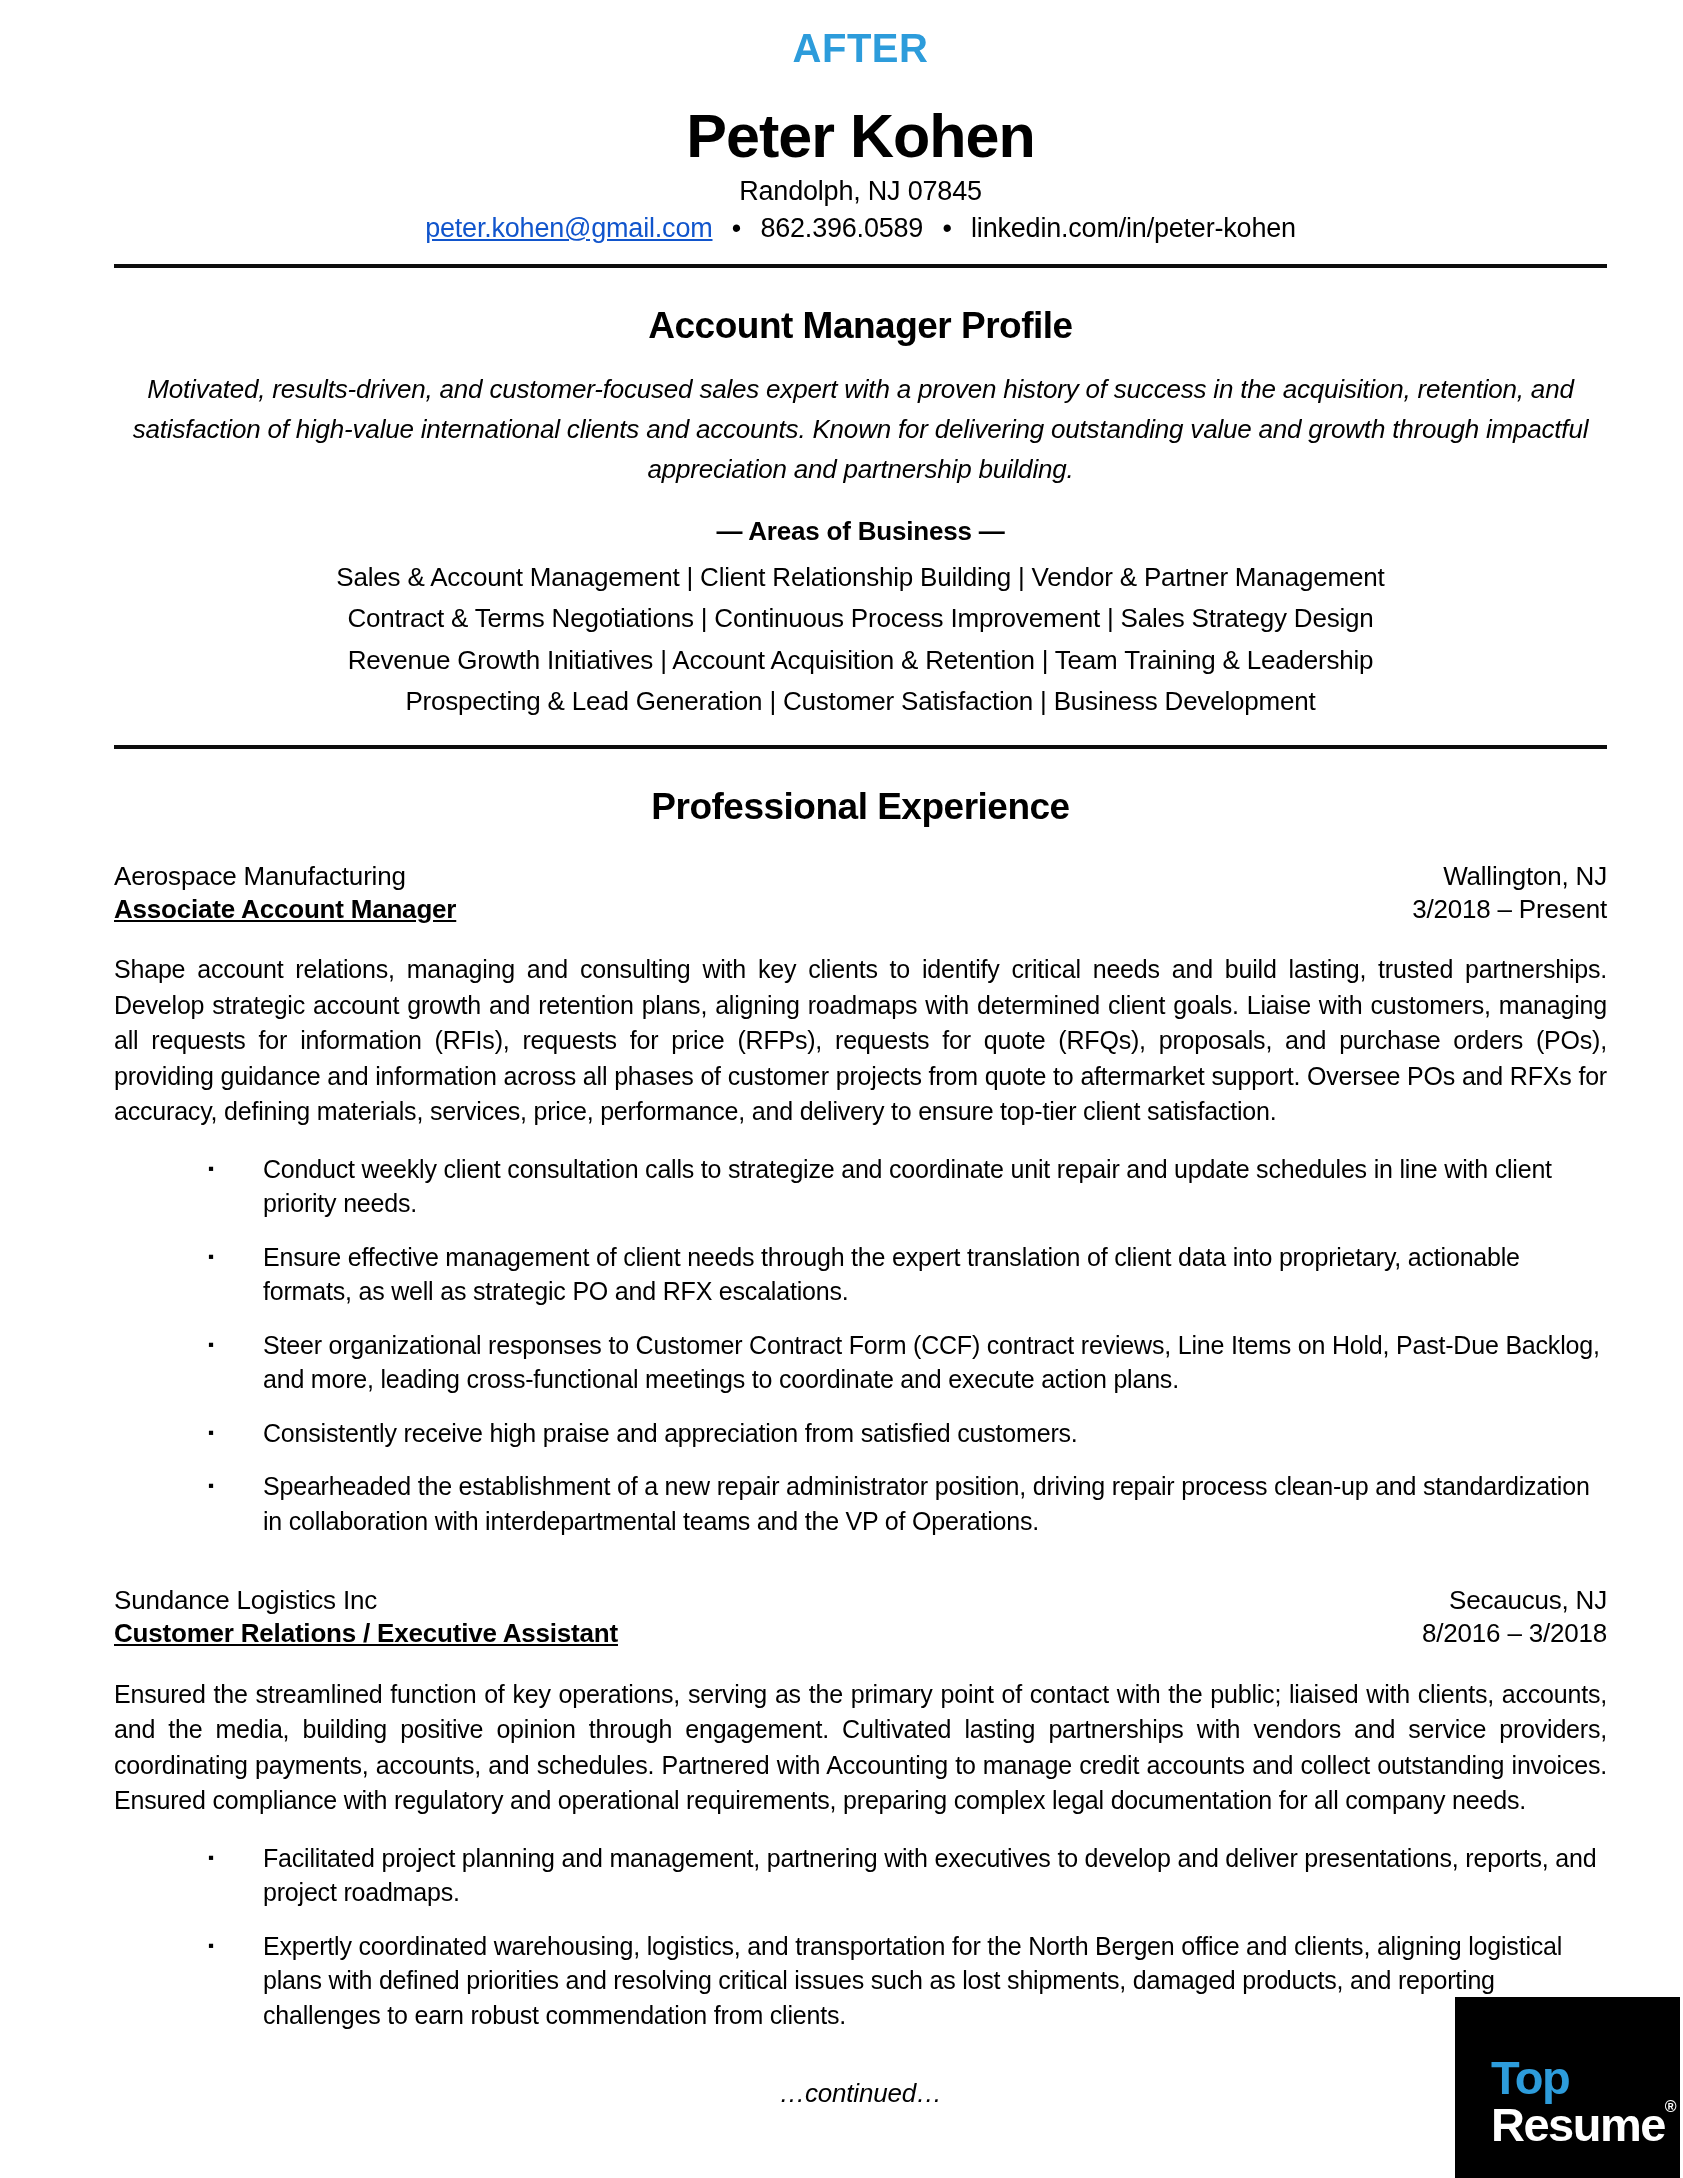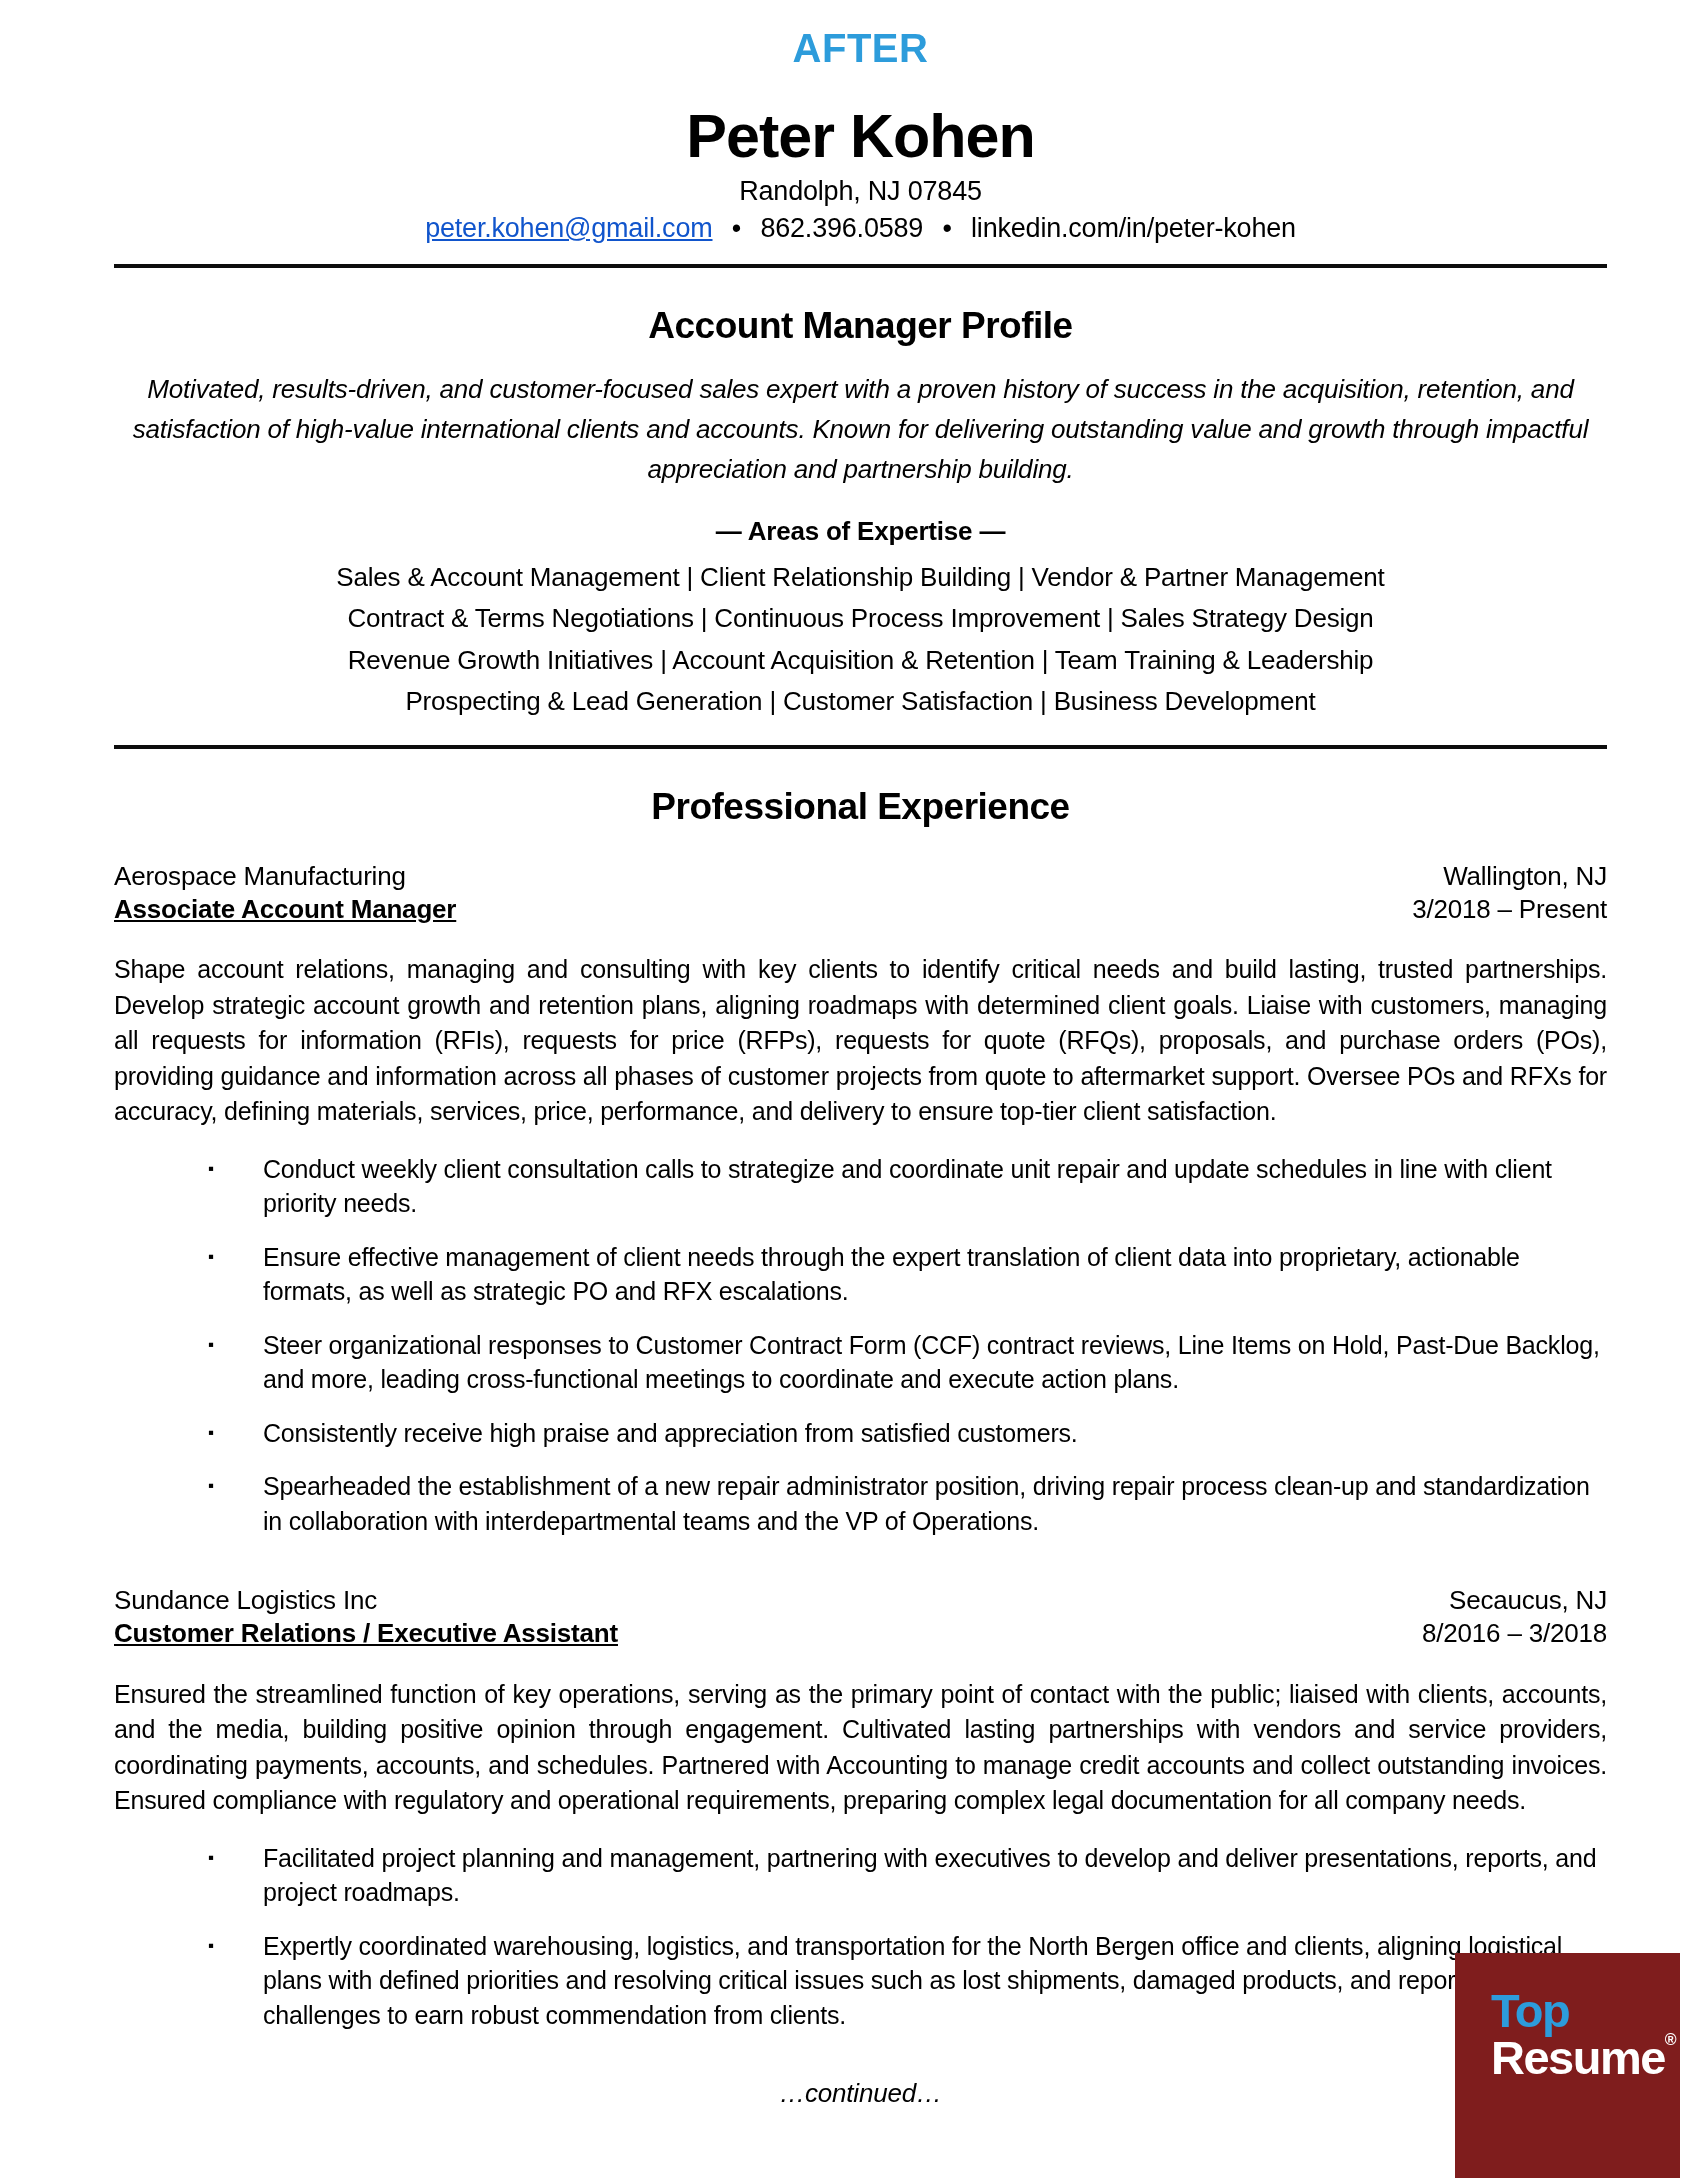--- a/index.html
+++ b/index.html
@@ -115,23 +115,23 @@
     font-style:italic;
     font-size:26px;
     margin-top:46px;
   }
 
   .logo {
     position:absolute;
     right:3px;
     bottom:0;
     width:225px;
-    height:225px;
-    background:#7f1d1d;
-    padding:35px 0 0 36px;
+    height:181px;
+    background:#000000;
+    padding:58px 0 0 36px;
     overflow:hidden;
   }
   .logo-top {
     color:#2D9CDB;
     font-weight:bold;
     font-size:47px;
     line-height:0.98;
     letter-spacing:-1.5px;
   }
   .logo-resume {
@@ -165,21 +165,21 @@
     <span>862.396.0589</span>
     <span class="sep">•</span>
     <span>linkedin.com/in/peter-kohen</span>
   </div>
 
   <hr class="divider">
 
   <h2 class="section-title">Account Manager Profile</h2>
   <p class="summary">Motivated, results-driven, and customer-focused sales expert with a proven history of success in the acquisition, retention, and satisfaction of high-value international clients and accounts. Known for delivering outstanding value and growth through impactful appreciation and partnership building.</p>
 
-  <div class="exp-head">— Areas of Expertise —</div>
+  <div class="exp-head">— Areas of Business —</div>
   <div class="exp-lines">
     <div class="exp-line">Sales &amp; Account Management | Client Relationship Building | Vendor &amp; Partner Management</div>
     <div class="exp-line">Contract &amp; Terms Negotiations | Continuous Process Improvement | Sales Strategy Design</div>
     <div class="exp-line">Revenue Growth Initiatives | Account Acquisition &amp; Retention | Team Training &amp; Leadership</div>
     <div class="exp-line">Prospecting &amp; Lead Generation | Customer Satisfaction | Business Development</div>
   </div>
 
   <hr class="divider divider2">
 
   <h2 class="section-title">Professional Experience</h2>

